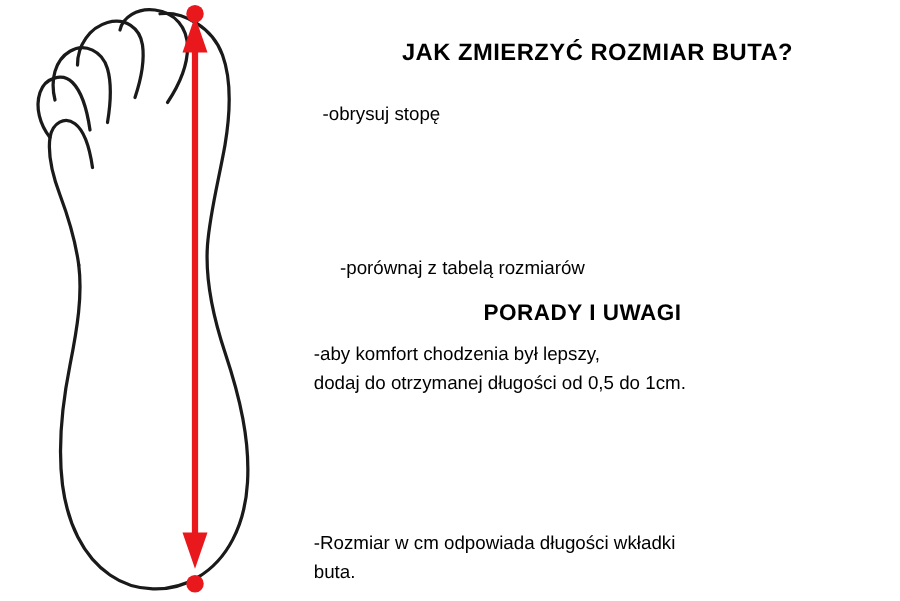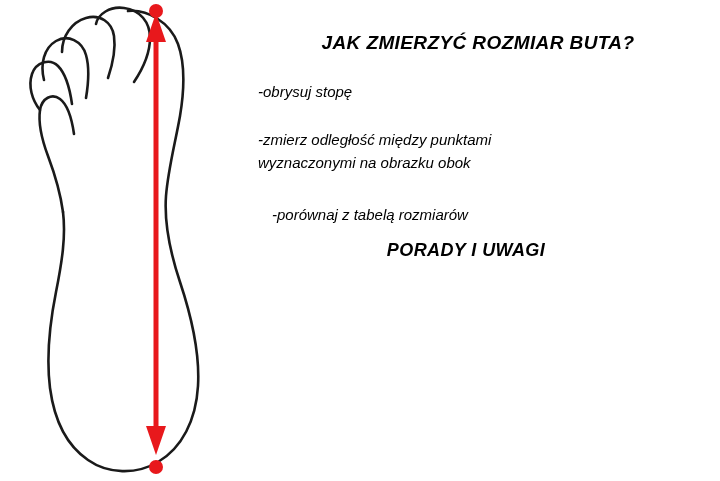--- a/index.html
+++ b/index.html
@@ -29,21 +29,20 @@
   }
   .foot-svg {
     display: block;
   }
   .text-panel {
     position: absolute;
     left: 248px;
     top: 0;
     width: 472px;
     height: 481px;
-    font-style: italic;
   }
   .heading {
     font-weight: bold;
     font-size: 19px;
     letter-spacing: 0.4px;
     text-align: center;
     color: #000000;
   }
   .heading-main {
     position: absolute;
@@ -123,21 +122,23 @@
 
       <circle cx="156" cy="11" r="7" fill="#e8181c"></circle>
       <circle cx="156" cy="467" r="7" fill="#e8181c"></circle>
     </svg>
   </div>
 
   <div class="text-panel">
     <div class="heading heading-main">JAK ZMIERZYĆ ROZMIAR BUTA?</div>
 
     <div class="line l1">-obrysuj stopę</div>
-    <div class="line l2">-zmierz odległość między punktami
-wyznaczonymi na obrazku obok</div>
     <div class="line l3">-porównaj z tabelą rozmiarów</div>
 
     <div class="heading heading-tips">PORADY I UWAGI</div>
 
+    <div class="line l4">-aby komfort chodzenia był lepszy,
+dodaj do otrzymanej długości od 0,5 do 1cm.</div>
+    <div class="line l6">-Rozmiar w cm odpowiada długości wkładki
+buta.</div>
   </div>
 
 </div>
 
 </body></html>

